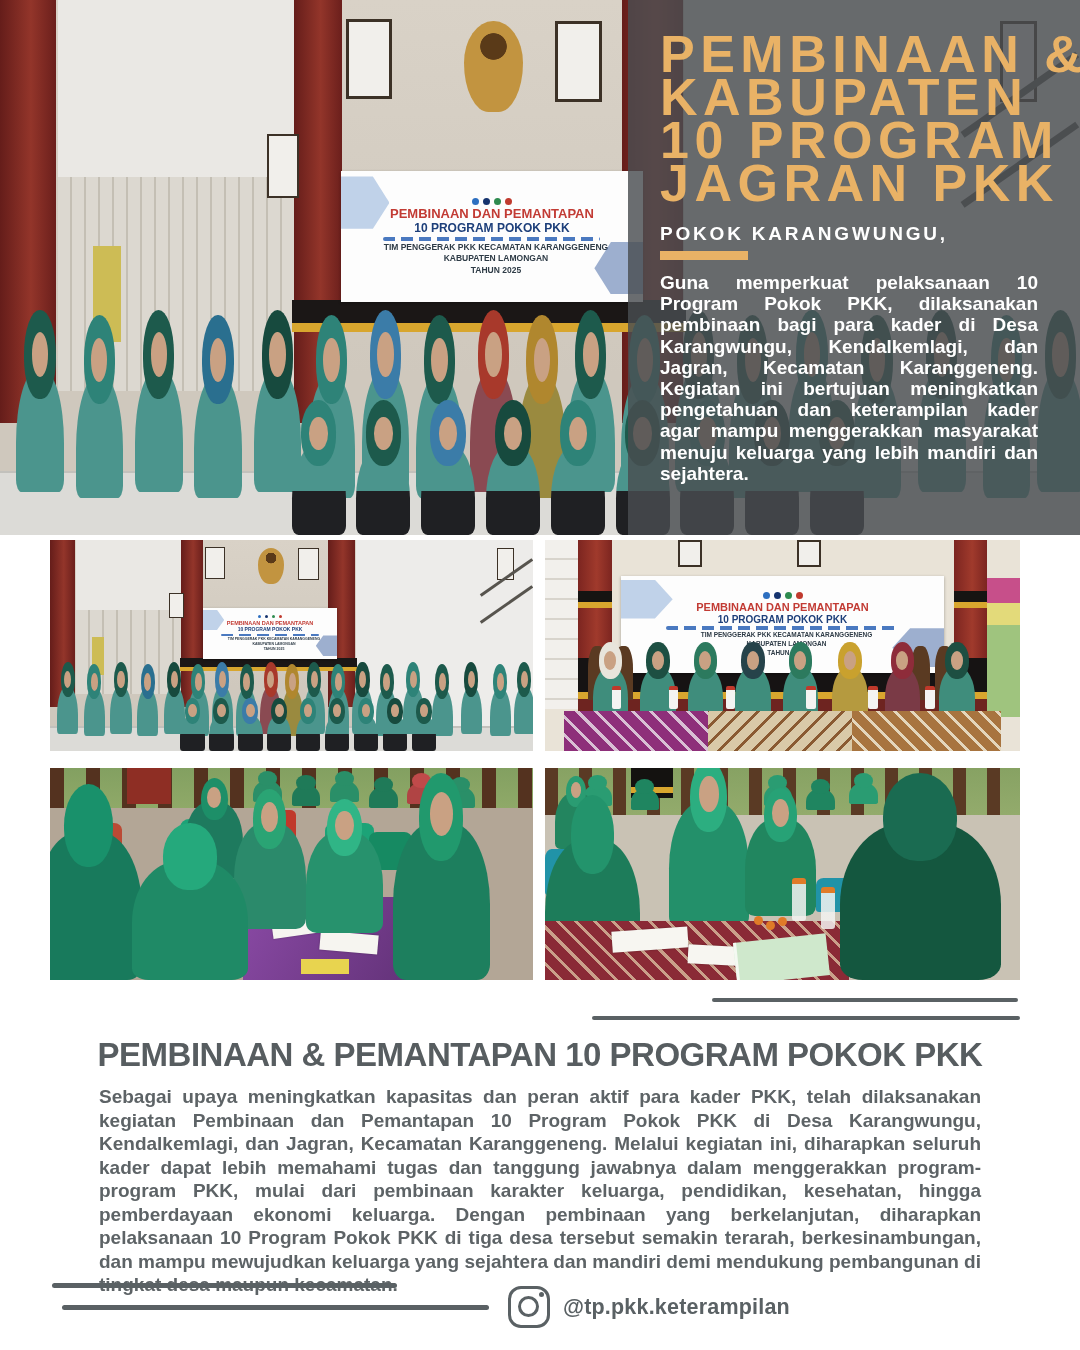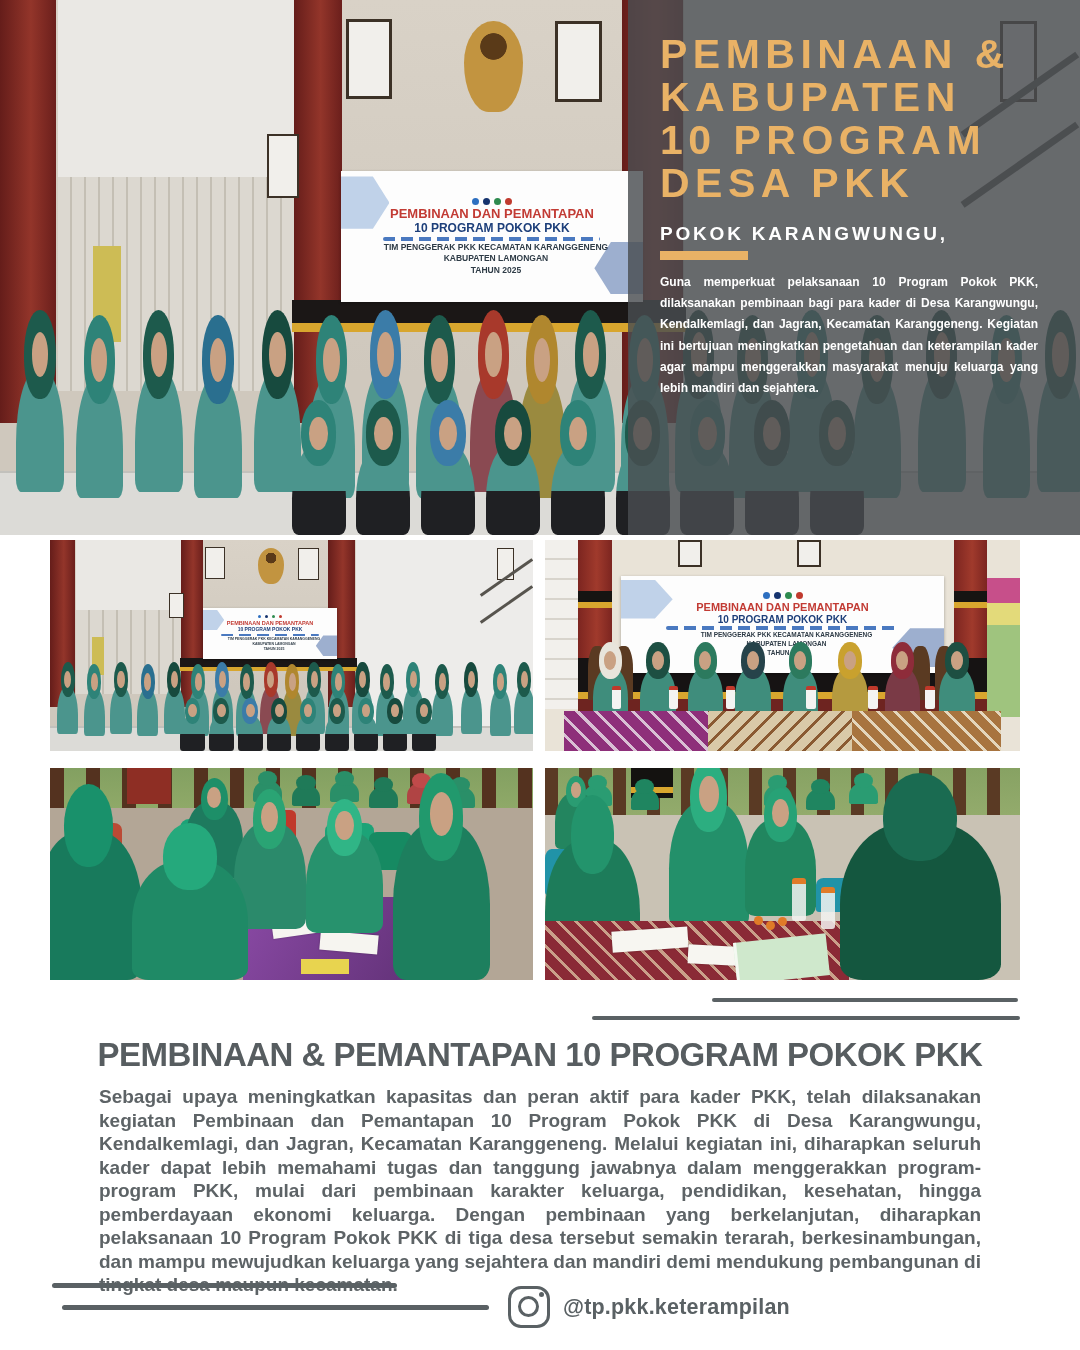--- a/index.html
+++ b/index.html
@@ -73,24 +73,24 @@
   .ph-small .bnA-l1{font-size:5.5px;}
   .ph-small .bnA-l2{font-size:5px;}
   .ph-small .bnA-l4{font-size:3.5px;}
   .ph-small .bnA-dash{height:2px;}
   .ph-small .bnA-logos b{width:3px;height:3px;}
   .ph-small .sA-por{border-width:1px;}
 
   
   .hero-overlay{position:absolute;left:628px;top:0;width:452px;height:535px;background:rgba(73,77,80,0.82);}
   .hero-panel{position:absolute;left:660px;top:33px;width:378px;}
-  .hero-title{color:#E9B266;font-size:41px;line-height:43px;font-weight:700;letter-spacing:5.5px;white-space:nowrap;}
+  .hero-title{color:#E9B266;font-size:52px;line-height:43px;font-weight:700;letter-spacing:5.5px;white-space:nowrap;}
   .hero-sub{margin-top:17px;color:#ffffff;font-size:19px;line-height:23px;font-weight:700;letter-spacing:2.8px;white-space:nowrap;}
   .hero-bar{margin-top:6px;width:88px;height:9px;background:#E9B266;}
-  .hero-body{margin-top:12px;color:#ffffff;font-size:12px;line-height:21.2px;font-weight:700;
+  .hero-body{margin-top:12px;color:#ffffff;font-size:19px;line-height:21.2px;font-weight:700;
      text-align:justify;}
 
   
   .sB{position:absolute;inset:0;background:#e9e3d7;}
   .sB-doorL{position:absolute;left:0;top:0;width:7%;height:80%;background:
      repeating-linear-gradient(#f2f0ec 0 18px,#d8d4cc 18px 20px);}
   .sB-pil{position:absolute;top:0;height:80%;width:7%;background:linear-gradient(90deg,#7c2520,#a03a2c 55%,#7c2520);}
   .sB-pil.l{left:7%;}
   .sB-pil.r{left:86%;}
   .sB-pil i{position:absolute;left:0;width:100%;display:block;}
@@ -234,21 +234,21 @@
       <b class="fg k" style="left:75%;top:83%;width:5%;height:17%;--h:#1d5a4c;"></b>
     </div>
   </div>
 </div>
     <div class="hero-overlay"></div>
     <div class="hero-panel">
       <div class="hero-title">
         <div>PEMBINAAN &amp;</div>
         <div>KABUPATEN</div>
         <div>10 PROGRAM</div>
-        <div>DESA PKK</div>
+        <div>JAGRAN PKK</div>
       </div>
       <div class="hero-sub">
         <div>POKOK KARANGWUNGU,</div>
       </div>
       <div class="hero-bar"></div>
       <div class="hero-body">Guna memperkuat pelaksanaan 10 Program Pokok PKK, dilaksanakan pembinaan bagi para kader di Desa Karangwungu, Kendalkemlagi, dan Jagran, Kecamatan Karanggeneng. Kegiatan ini bertujuan meningkatkan pengetahuan dan keterampilan kader agar mampu menggerakkan masyarakat menuju keluarga yang lebih mandiri dan sejahtera.</div>
     </div>
   </div>
 
   <div class="photo ph-small">

